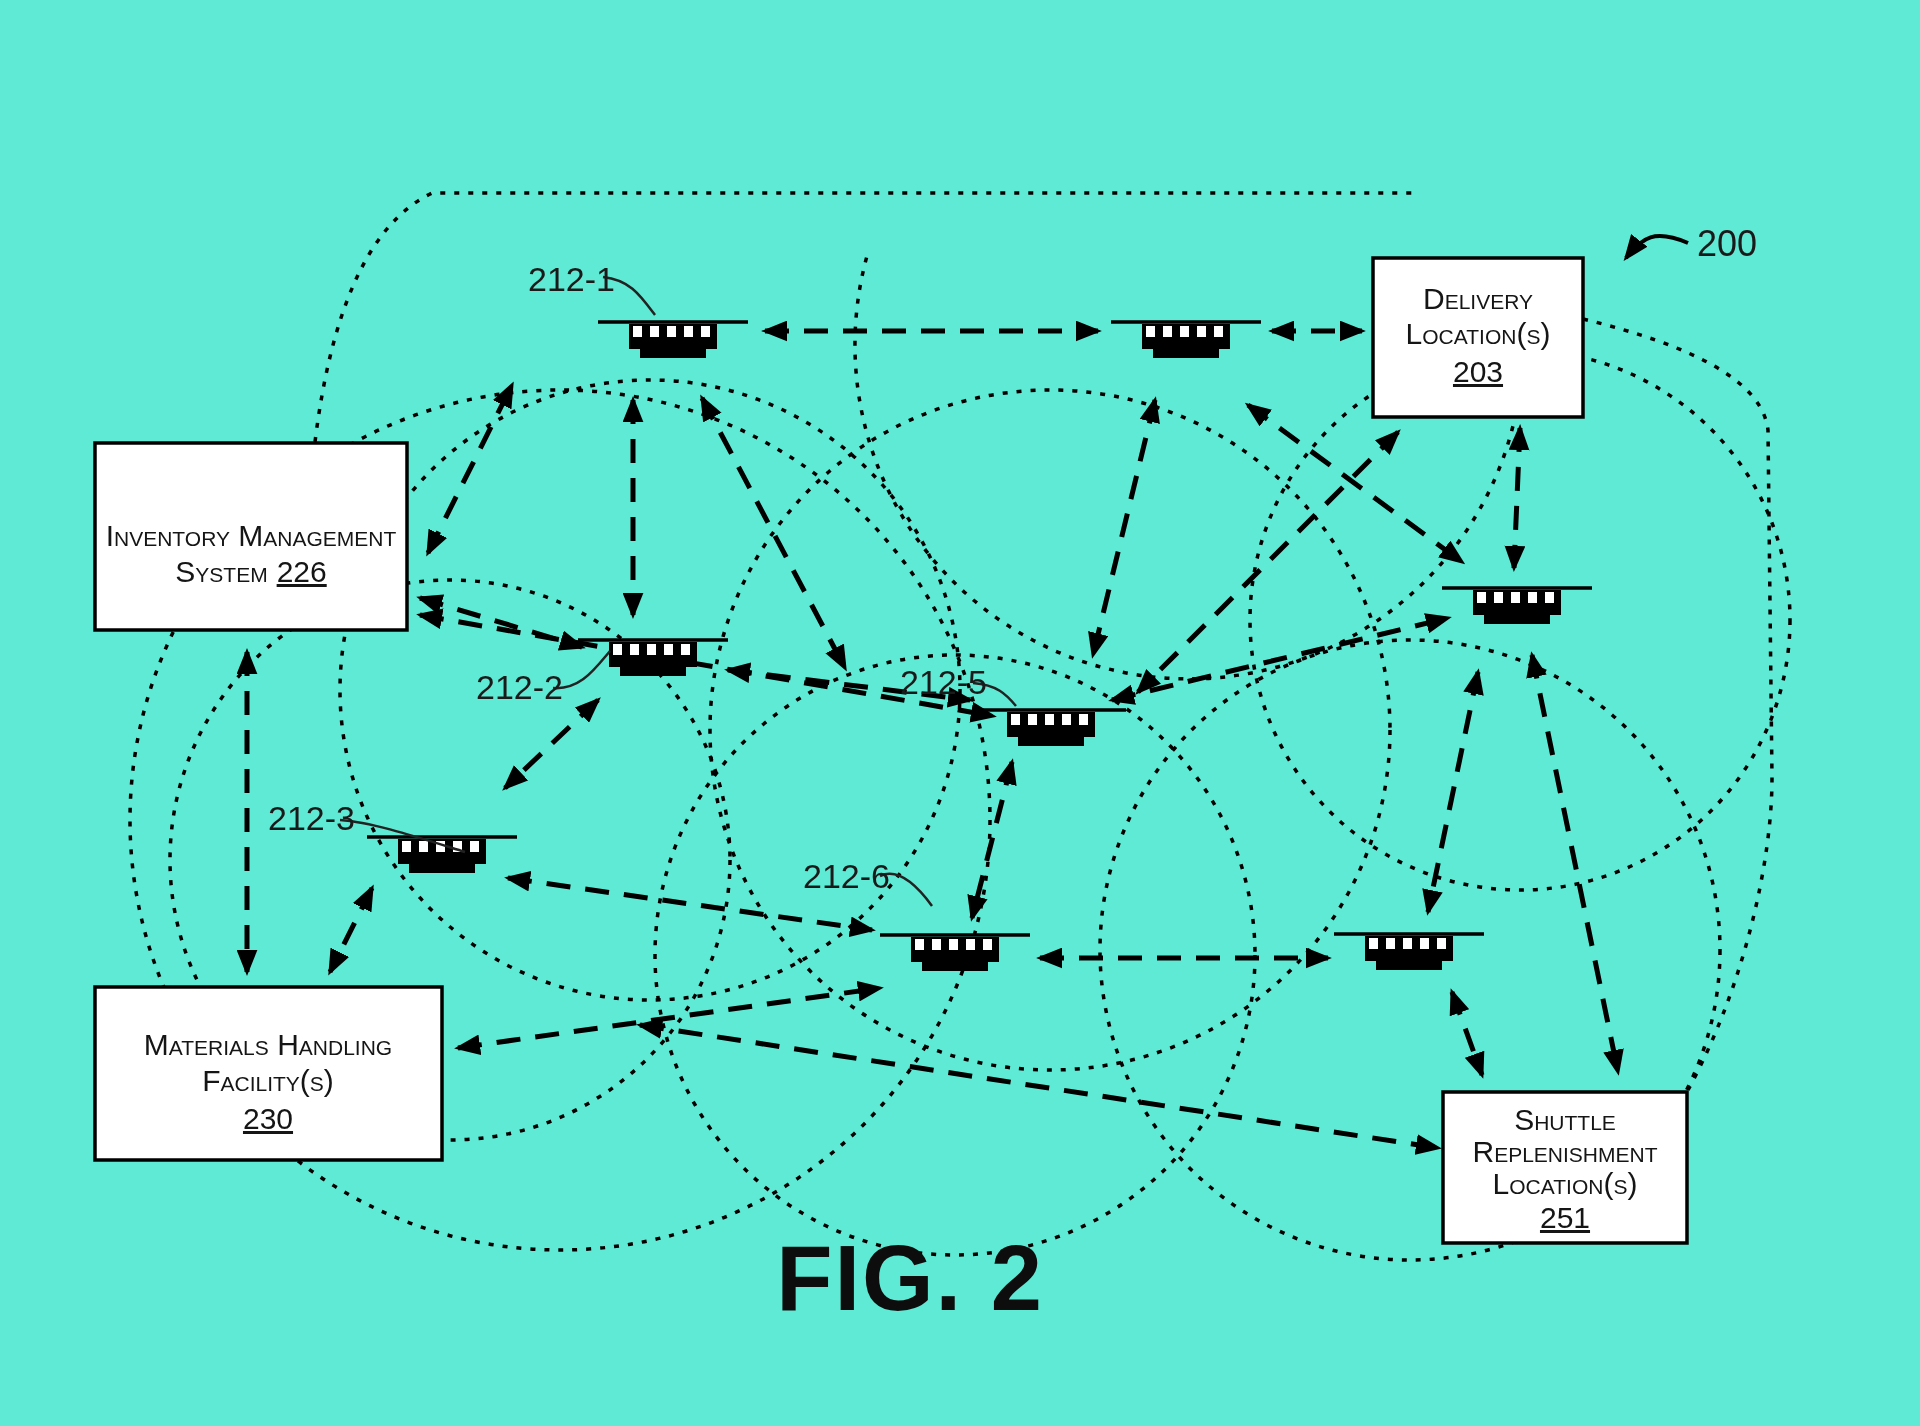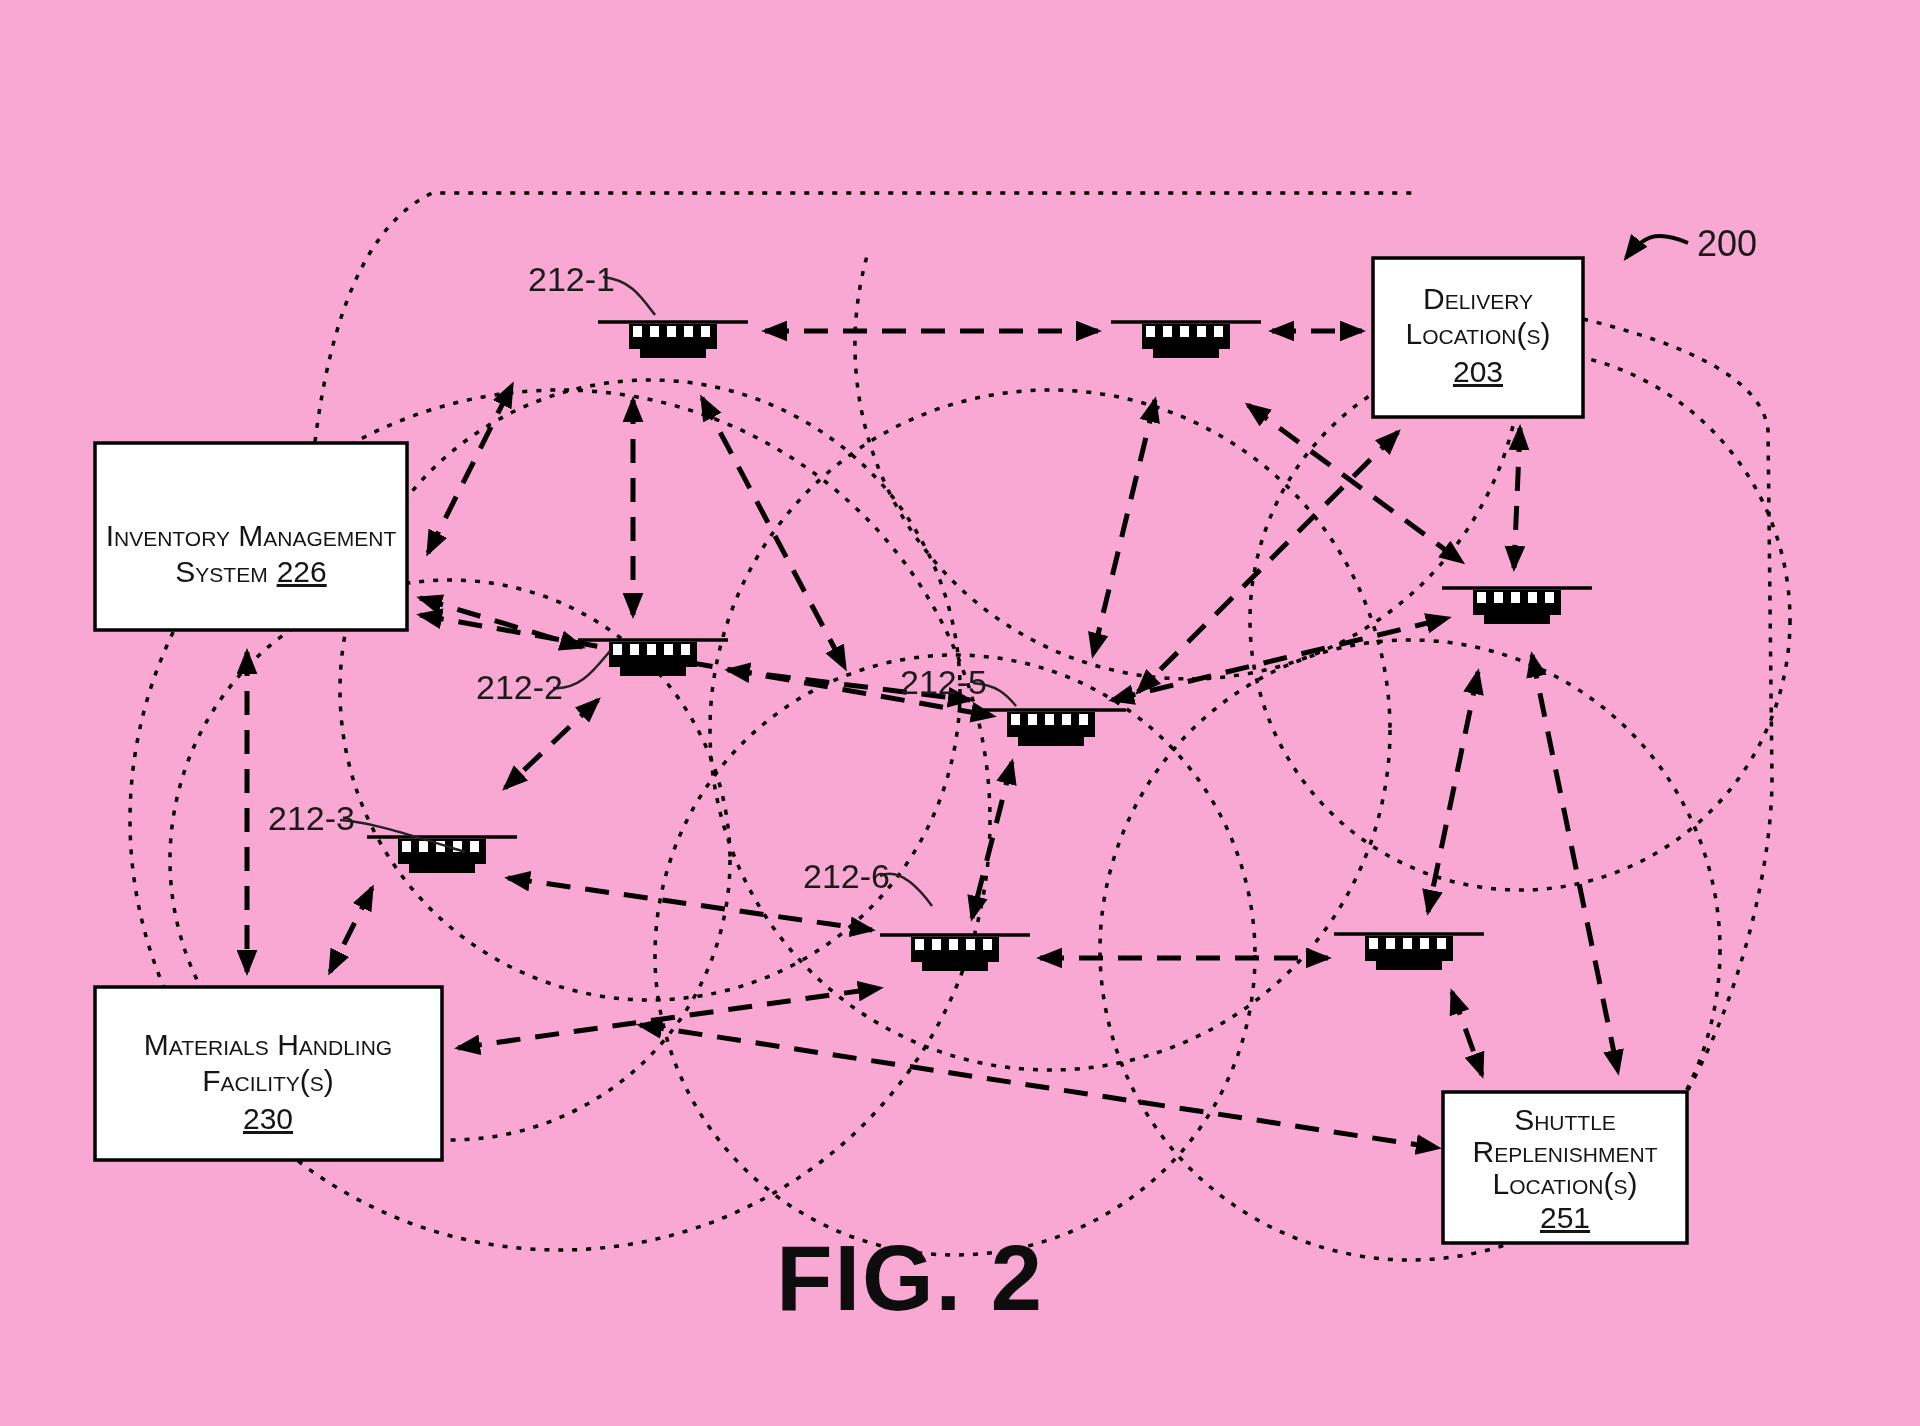--- a/index.html
+++ b/index.html
@@ -1,16 +1,16 @@
 <!DOCTYPE html>
 <html><head>
 <meta charset="utf-8">
 <style>
   html,body{margin:0;padding:0;background:#ffffff;}
-  .page{position:relative;width:1920px;height:1426px;background:#f9a8d4;overflow:hidden;
+  .page{position:relative;width:1920px;height:1426px;background:#5eead4;overflow:hidden;
         font-family:"Liberation Sans", sans-serif;}
   svg{display:block}
   .u{text-decoration:underline;}
   text{fill:#111;}
   .boxtxt{font-size:30px;font-variant:small-caps;fill:#151515;}
   .dronelabel{font-size:34px;fill:#1a1a1a;}
   .figlabel{font-size:92px;font-weight:700;fill:#0d0d0d;letter-spacing:2px;}
   .refnum{font-size:36px;fill:#1a1a1a;}
 </style>
 </head>

